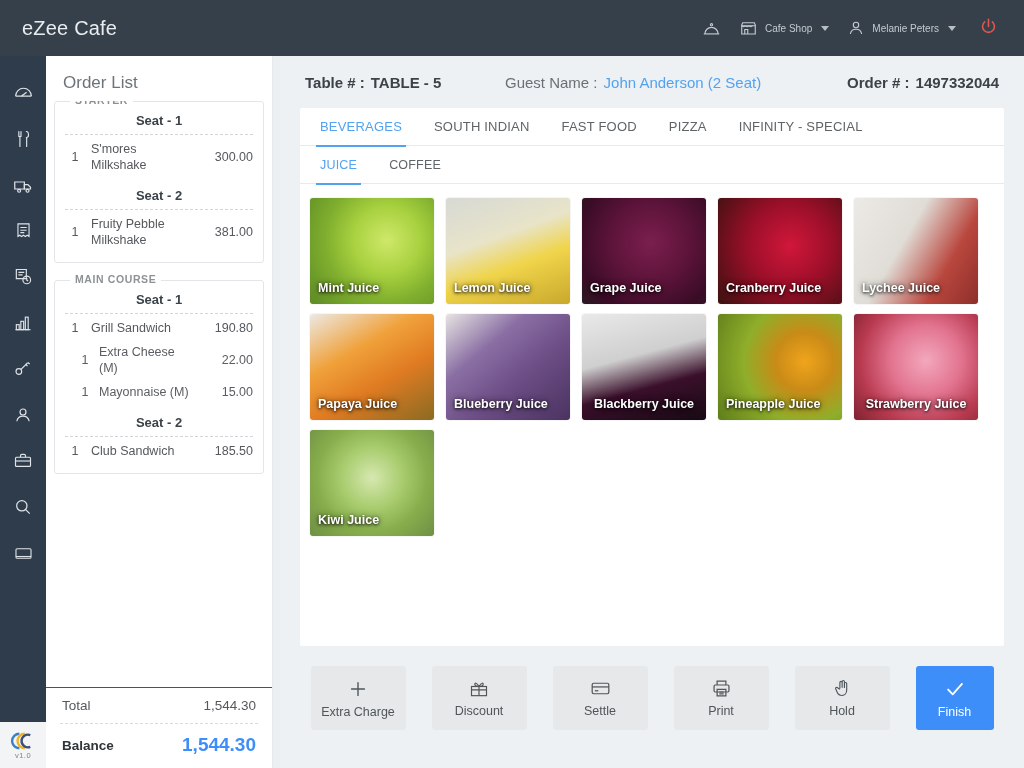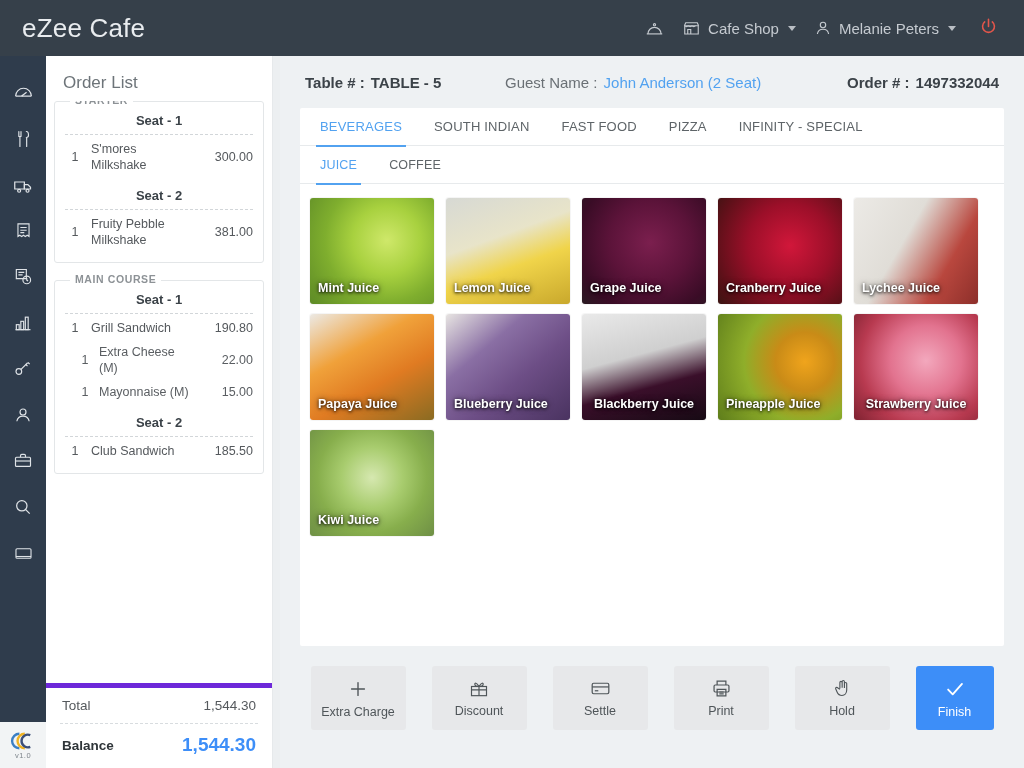--- a/index.html
+++ b/index.html
@@ -10,30 +10,30 @@
     background: #eceff1;
   }
   #app { position: relative; width: 1024px; height: 768px; }
 
   
   .topbar {
     position: absolute; top: 0; left: 0; width: 1024px; height: 56px;
     background: #36404a; display: flex; align-items: center;
   }
   .brand {
-    margin-left: 22px; color: #e9ecef; font-size: 26px; letter-spacing: .2px;
+    margin-left: 22px; color: #e9ecef; font-size: 20px; letter-spacing: .2px;
     font-weight: 400;
   }
   .topright {
     margin-left: auto; display: flex; align-items: center; gap: 0px;
     padding-right: 14px; color: #c8ccd0;
   }
   .tr-item {
     display: flex; align-items: center; gap: 7px;
-    font-size: 15px; color: #c5cad0; padding: 8px 9px; height: 56px;
+    font-size: 10px; color: #c5cad0; padding: 8px 9px; height: 56px;
     cursor: pointer;
   }
   .tr-item .caret {
     width: 0; height: 0; border-left: 4px solid transparent;
     border-right: 4px solid transparent; border-top: 5px solid #b9bec4;
     margin-left: 2px;
   }
   .ic { display: inline-block; line-height: 0; }
   .ic svg { display: block; }
   .power { padding: 0 12px 0 14px; cursor: pointer; }
@@ -83,21 +83,21 @@
   .irow {
     display: flex; align-items: center; padding: 4px 2px; font-size: 12.5px;
     color: #55595d; line-height: 1.28;
   }
   .irow .qty { width: 20px; text-align: center; flex: 0 0 20px; font-size: 12.5px; }
   .irow .nm { flex: 1; padding: 0 4px 0 6px; }
   .irow .pr { text-align: right; flex: 0 0 58px; font-size: 12.5px; }
   .irow.mod { padding-left: 14px; color: #5a5e62; }
   .irow.mod .qty { width: 16px; flex: 0 0 16px; }
 
-  .totals { padding: 0 14px 2px 14px; border-top: 5px solid #6d28d9; }
+  .totals { padding: 0 14px 2px 14px; border-top: 1px solid #6d28d9; }
   .trow {
     display: flex; justify-content: space-between; align-items: center;
     padding: 10px 2px; font-size: 13.5px; color: #55595d;
   }
   .trow.sep { border-top: 1px dashed #d8dcdf; }
   .trow .lbl-bal { font-weight: bold; color: #2f3539; font-size: 13.5px; }
   .trow .val-bal { font-weight: bold; color: #3d8ef8; font-size: 19px; }
 
   
   .main {

